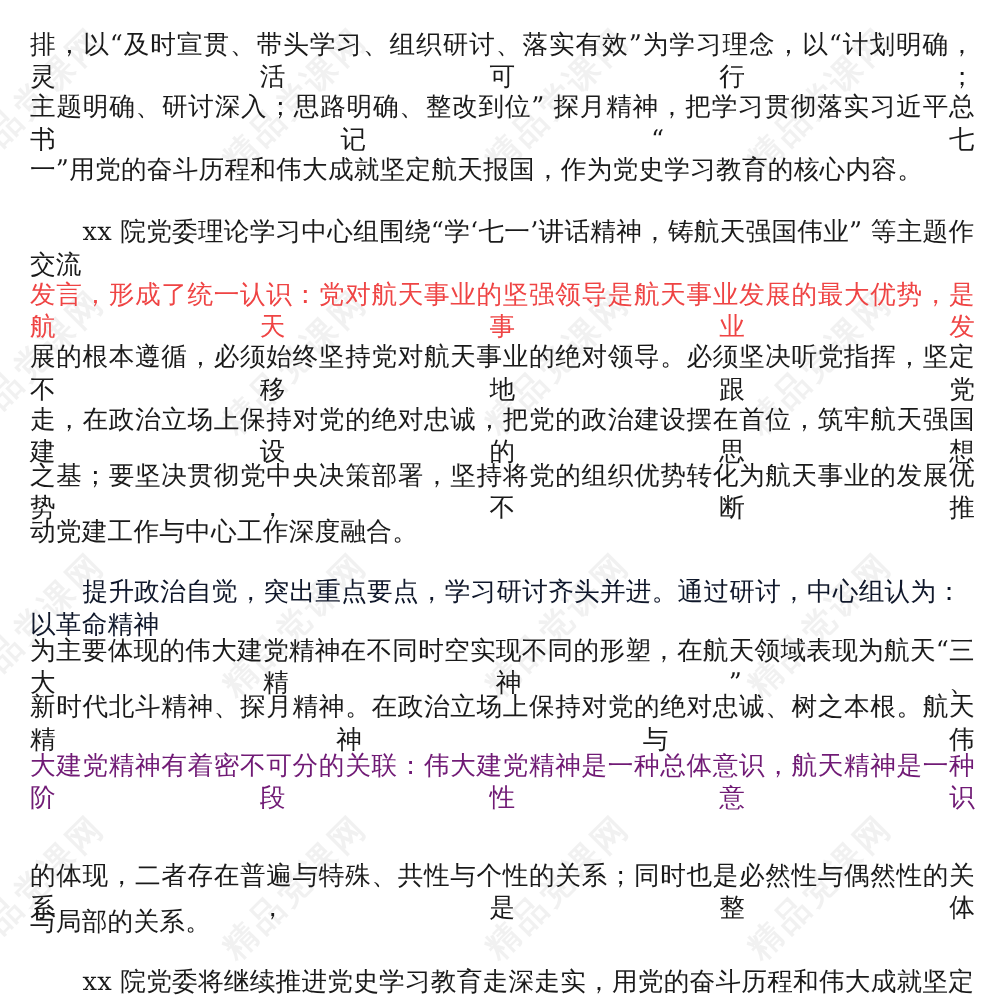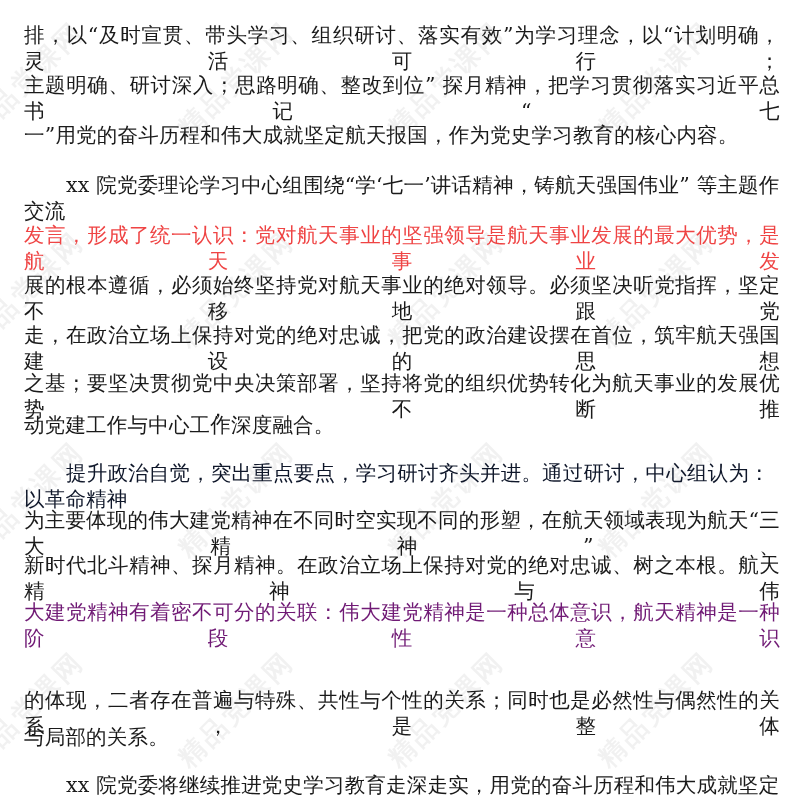--- a/index.html
+++ b/index.html
@@ -108,21 +108,21 @@
     </div>
 
   <div id="text-layer">
       <div class="doc-line justify" style="top: 22px; color: rgb(26, 26, 26);">排，以“及时宣贯、带头学习、组织研讨、落实有效”为学习理念，以“计划明确，灵活可行；</div>
       <div class="doc-line justify" style="top: 72px; color: rgb(26, 26, 26);">主题明确、研讨深入；思路明确、整改到位” 探月精神，把学习贯彻落实习近平总书记“七</div>
       <div class="doc-line justify short" style="top: 122px; color: rgb(26, 26, 26);">一”用党的奋斗历程和伟大成就坚定航天报国，作为党史学习教育的核心内容。</div>
       <div class="doc-line indent justify short" style="top: 172px; color: rgb(26, 26, 26);">xx 院党委理论学习中心组围绕“学‘七一’讲话精神，铸航天强国伟业” 等主题作交流</div>
       <div class="doc-line justify" style="top: 222px; color: #ef4444;">发言，形成了统一认识：党对航天事业的坚强领导是航天事业发展的最大优势，是航天事业发</div>
       <div class="doc-line justify" style="top: 272px; color: rgb(26, 26, 26);">展的根本遵循，必须始终坚持党对航天事业的绝对领导。必须坚决听党指挥，坚定不移地跟党</div>
       <div class="doc-line justify" style="top: 322px; color: rgb(26, 26, 26);">走，在政治立场上保持对党的绝对忠诚，把党的政治建设摆在首位，筑牢航天强国建设的思想</div>
-      <div class="doc-line justify" style="top: 370px; color: rgb(26, 26, 26);">之基；要坚决贯彻党中央决策部署，坚持将党的组织优势转化为航天事业的发展优势，不断推</div>
+      <div class="doc-line justify" style="top: 370px; color: rgb(26, 26, 26); font-family: Liberation Mono, monospace;">之基；要坚决贯彻党中央决策部署，坚持将党的组织优势转化为航天事业的发展优势，不断推</div>
       <div class="doc-line justify short" style="top: 412px; color: rgb(26, 26, 26);">动党建工作与中心工作深度融合。</div>
       <div class="doc-line indent justify short" style="top: 460px; color: #0f172a;">提升政治自觉，突出重点要点，学习研讨齐头并进。通过研讨，中心组认为：以革命精神</div>
       <div class="doc-line justify" style="top: 507px; color: rgb(26, 26, 26);">为主要体现的伟大建党精神在不同时空实现不同的形塑，在航天领域表现为航天“三大精神”、</div>
       <div class="doc-line justify" style="top: 552px; color: rgb(26, 26, 26);">新时代北斗精神、探月精神。在政治立场上保持对党的绝对忠诚、树之本根。航天精神与伟</div>
       <div class="doc-line justify" style="top: 599px; color: #701a75;">大建党精神有着密不可分的关联：伟大建党精神是一种总体意识，航天精神是一种阶段性意识</div>
       <div class="doc-line justify" style="top: 687px; color: rgb(26, 26, 26);">的体现，二者存在普遍与特殊、共性与个性的关系；同时也是必然性与偶然性的关系，是整体</div>
       <div class="doc-line justify short" style="top: 724px; color: rgb(26, 26, 26); text-align: right;">与局部的关系。</div>
       <div class="doc-line indent justify short" style="top: 772px; color: rgb(26, 26, 26);">xx 院党委将继续推进党史学习教育走深走实，用党的奋斗历程和伟大成就坚定航天报国</div>
     </div>
 

